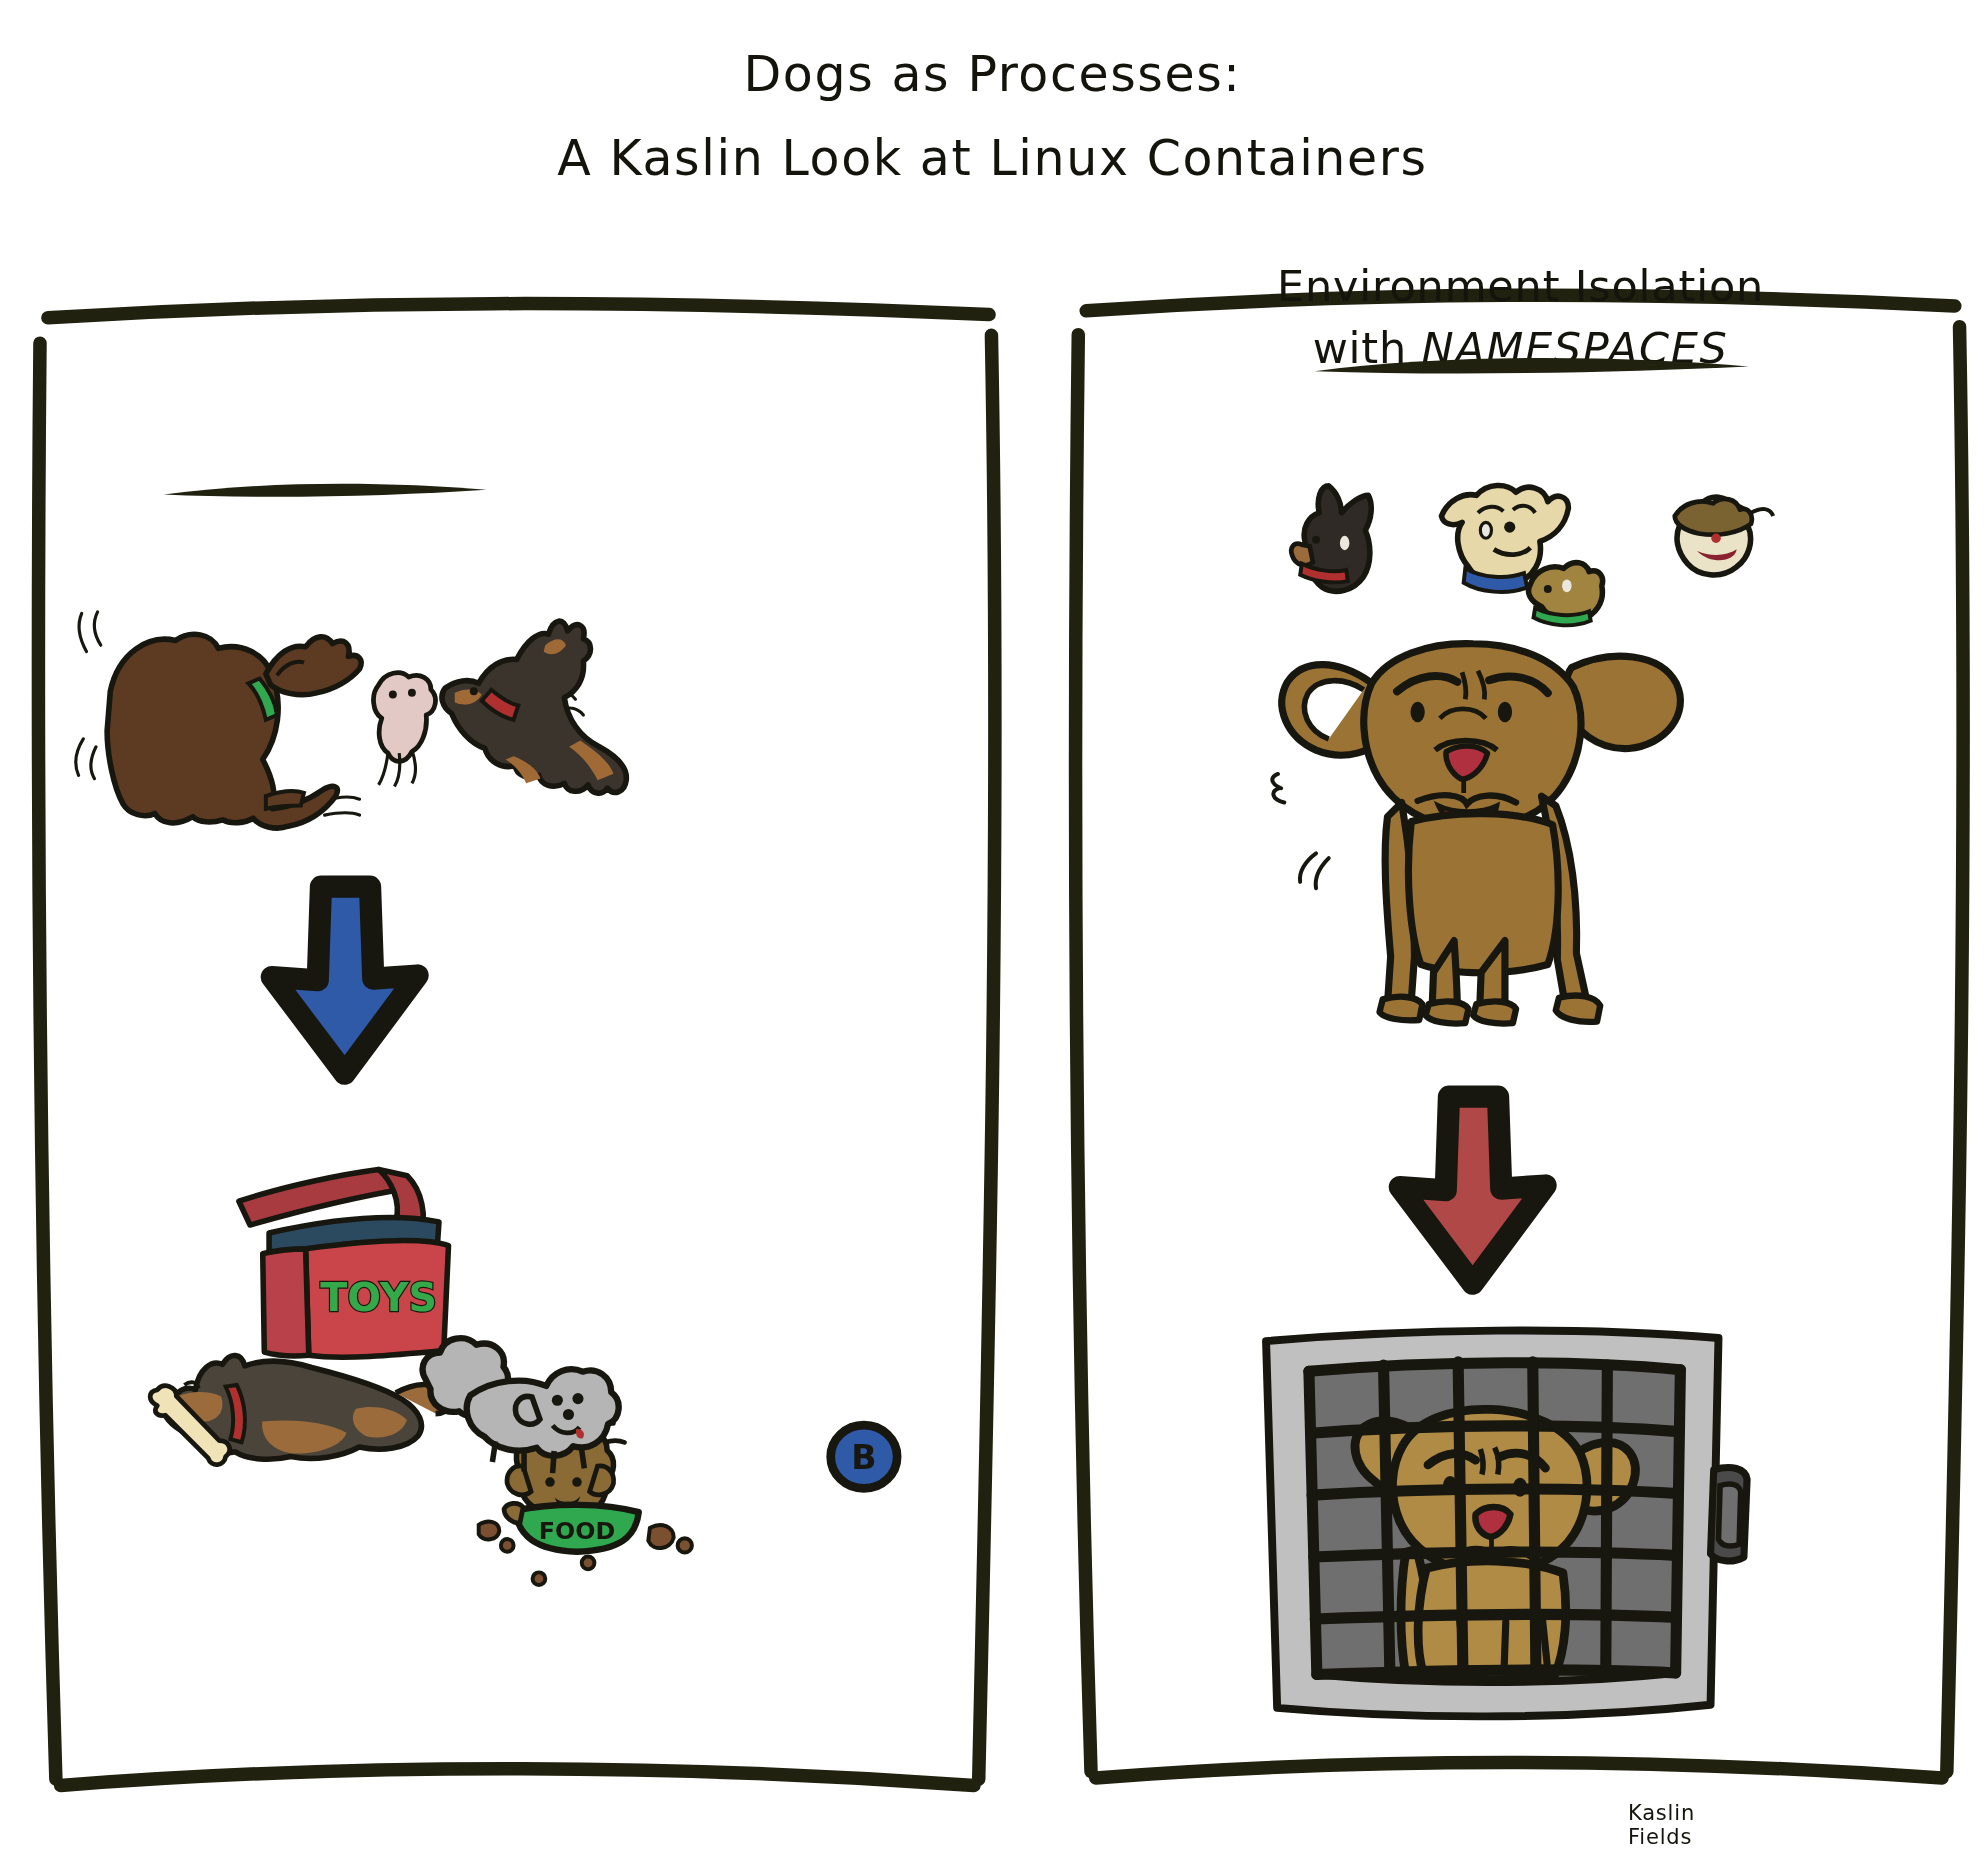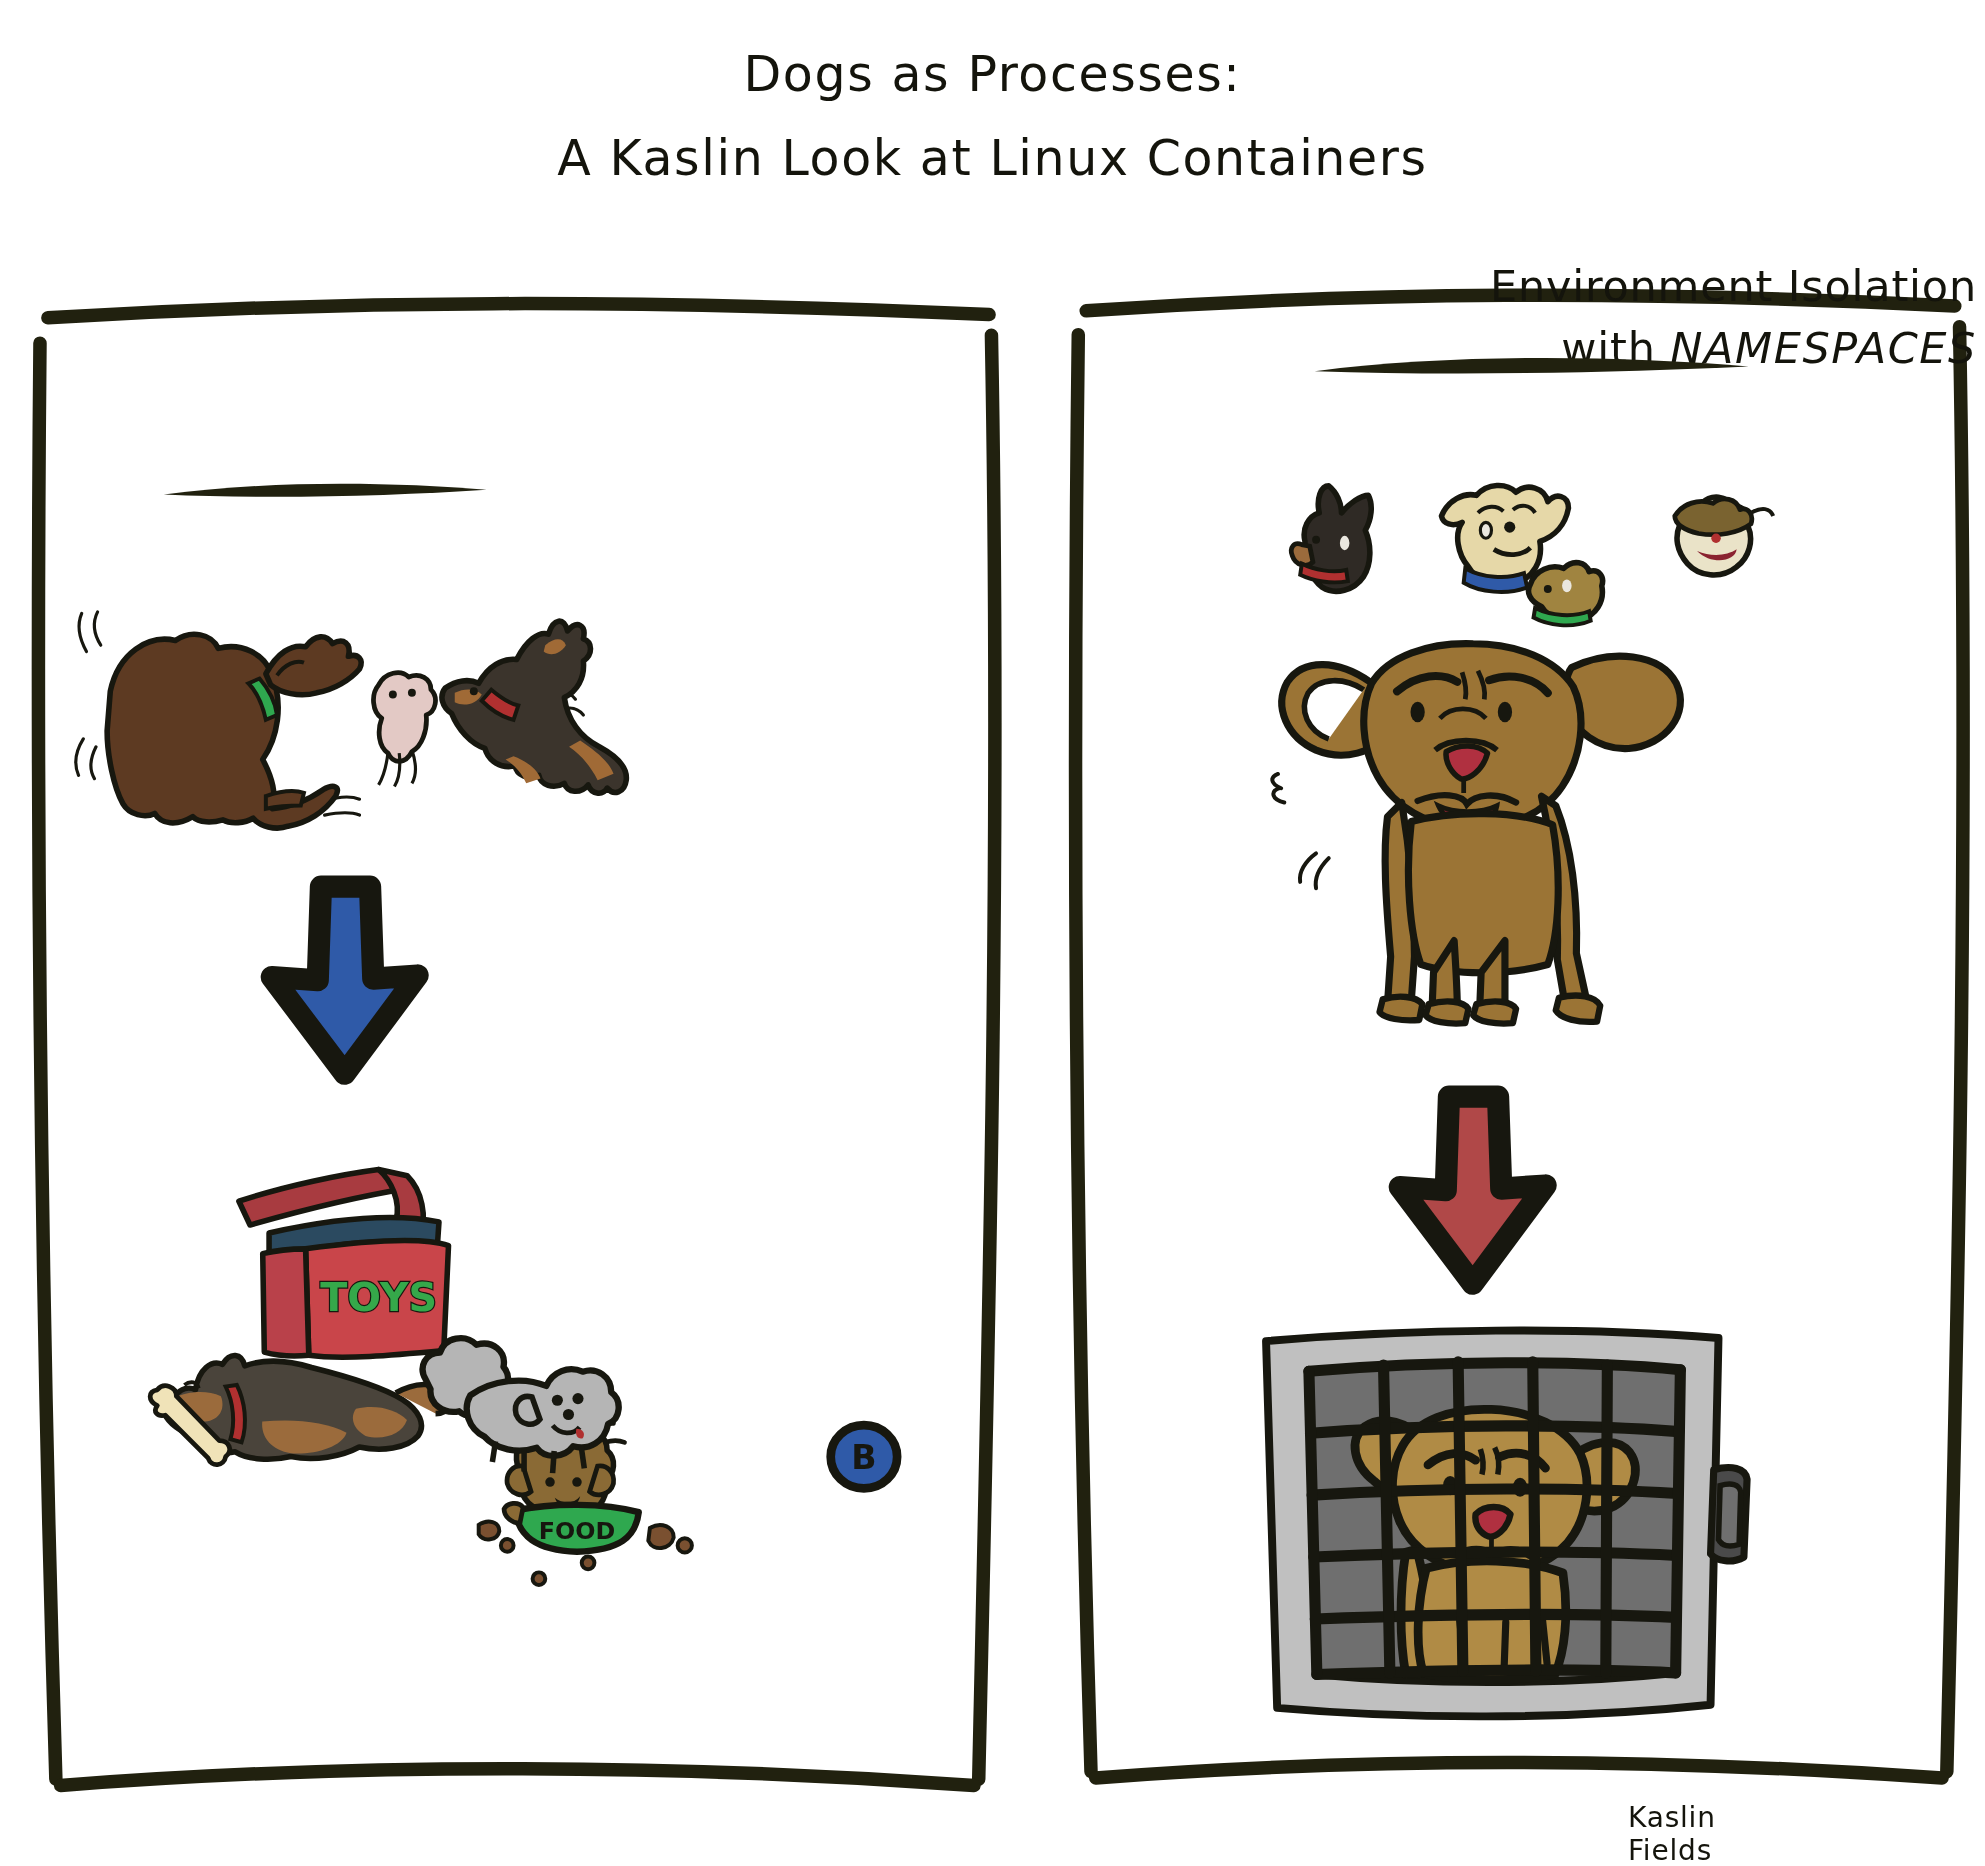--- a/index.html
+++ b/index.html
@@ -29,29 +29,29 @@
   }
 
   
   .panel{position:absolute;}
   .panel-svg{position:absolute;left:0;top:0;overflow:visible;}
 
   .panel-left{left:24px;top:286px;width:985px;height:1509px;}
   .panel-right{left:1064px;top:282px;width:913px;height:1501px;}
 
   .panel-head{
-    position:absolute;width:100%;text-align:right;pointer-events:none;
+    position:absolute;width:100%;text-align:center;pointer-events:none;
   }
   .panel-head .h-l1{font-size:43px;line-height:1.15;color:#14140c;letter-spacing:0.8px;}
   .panel-head .h-l2{font-size:43px;line-height:1.15;color:#14140c;letter-spacing:0.8px;margin-top:12.7px;}
   .panel-head .h-l2 .ns{font-style:italic;letter-spacing:1.6px;}
 
   .sig{
     position:absolute;left:1628px;top:1801px;
-    font-size:28px;color:#14140c;letter-spacing:0.8px;
+    font-size:21px;color:#14140c;letter-spacing:0.8px;
   }
 
   .art{position:absolute;overflow:visible;}
 </style>
 </head>
 <body>
 
 <div class="stage">
 
   <div class="title-block">

